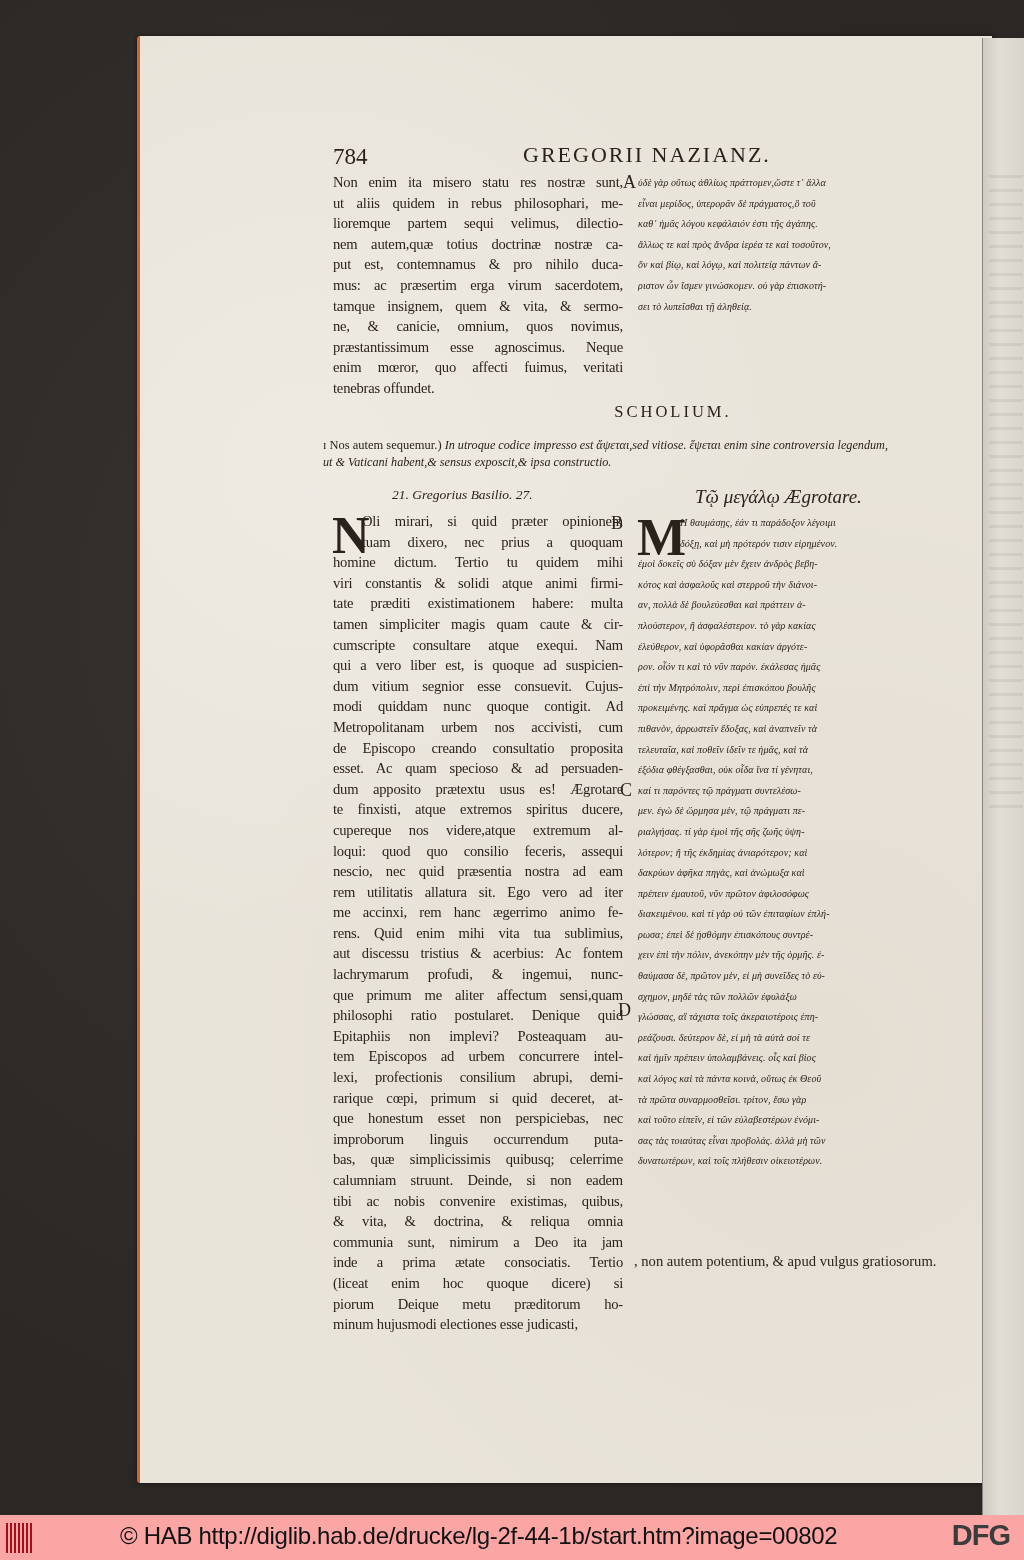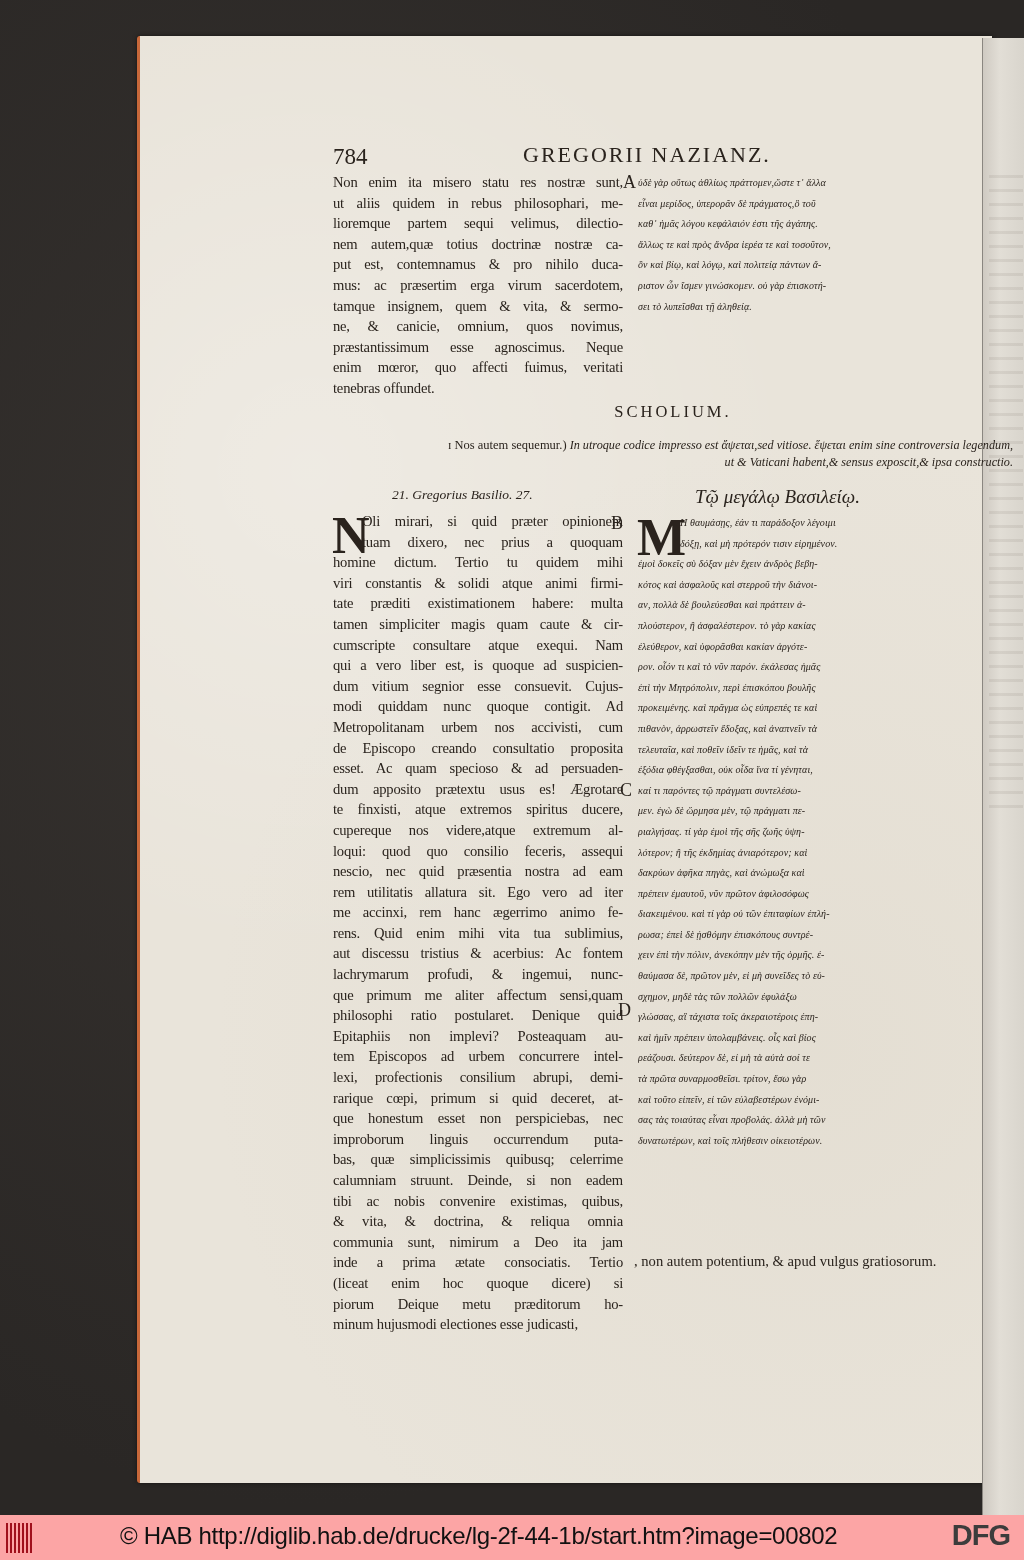--- a/index.html
+++ b/index.html
@@ -62,21 +62,21 @@
 
   .margin-letter {
     position:absolute; font-size:18px; color:#2a231d;
   }
 
   .scholium-title {
     position:absolute; left:293px; top:402px; width:680px; text-align:center;
     font-size:16.5px; letter-spacing:3px;
   }
   .scholium {
-    position:absolute; left:303px; top:437px; width:670px; font-size:12.2px; line-height:17px;text-align:right;
+    position:absolute; left:283px; top:437px; width:670px; font-size:12.2px; line-height:17px;
   }
   .scholium .sc-lemma { font-style:normal; font-size:12.5px; }
   .scholium .sc-note { font-style:italic; }
   .scholium div { white-space:nowrap; }
 
   .letter-head-lat {
     position:absolute; left:352px; top:487px; font-size:13.5px; font-style:italic;
   }
   .letter-head-gr {
     position:absolute; left:655px; top:486px; font-size:19px; font-style:italic;
@@ -150,21 +150,21 @@
   <div class="scholium">
     <div>
       <span>ɪ</span>
       <span class="sc-lemma">Nos autem sequemur.)</span>
       <span class="sc-note">In utroque codice impresso est ἄψεται,sed vitiose. ἕψεται enim sine controversia legendum,</span>
     </div>
     <div class="sc-note">ut &amp; Vaticani habent,&amp; sensus exposcit,&amp; ipsa constructio.</div>
   </div>
 
   <div class="letter-head-lat">21. Gregorius Basilio. 27.</div>
-  <div class="letter-head-gr">Τῷ μεγάλῳ Βασιλείῳ.</div>
+  <div class="letter-head-gr">Τῷ μεγάλῳ Ægrotare.</div>
 
   <span class="dropcap" style="left:292px;top:514px;">N</span>
   <div class="col-lat" style="top:511px; left:293px; width:290px;">
     <div style="padding-left:29px;">Oli mirari, si quid præter opinionem</div>
     <div style="padding-left:29px;">tuam dixero, nec prius a quoquam</div>
     <div>homine dictum. Tertio tu quidem mihi</div>
     <div>viri constantis &amp; solidi atque animi firmi-</div>
     <div>tate præditi existimationem habere: multa</div>
     <div>tamen simpliciter magis quam caute &amp; cir-</div>
     <div>cumscripte consultare atque exequi. Nam</div>
@@ -227,22 +227,23 @@
     <div>ριαλγήσας. τί γὰρ ἐμοὶ τῆς σῆς ζωῆς ὑψη-</div>
     <div>λότερον; ἢ τῆς ἐκδημίας ἀνιαρότερον; καὶ</div>
     <div>δακρύων ἀφῆκα πηγὰς, καὶ ἀνώμωξα καὶ</div>
     <div>πρέπειν ἐμαυτοῦ, νῦν πρῶτον ἀφιλοσόφως</div>
     <div>διακειμένου. καὶ τί γὰρ οὐ τῶν ἐπιταφίων ἐπλή-</div>
     <div>ρωσα; ἐπεὶ δὲ ᾐσθόμην ἐπισκόπους συντρέ-</div>
     <div>χειν ἐπὶ τὴν πόλιν, ἀνεκόπην μὲν τῆς ὁρμῆς. ἐ-</div>
     <div>θαύμασα δὲ, πρῶτον μὲν, εἰ μὴ συνεῖδες τὸ εὐ-</div>
     <div>σχημον, μηδὲ τὰς τῶν πολλῶν ἐφυλάξω</div>
     <div>γλώσσας, αἳ τάχιστα τοῖς ἀκεραιοτέροις ἐπη-</div>
+    <div>ρεάζουσι. δεύτερον δὲ, εἰ μὴ τὰ αὐτὰ σοί τε</div>
     <div>καὶ ἡμῖν πρέπειν ὑπολαμβάνεις. οἷς καὶ βίος</div>
-    <div>ρεάζουσι. δεύτερον δὲ, εἰ μὴ τὰ αὐτὰ σοί τε</div>
+    <div>καὶ λόγος καὶ τὰ πάντα κοινὰ, οὕτως ἐκ Θεοῦ</div>
     <div>τὰ πρῶτα συναρμοσθεῖσι. τρίτον, ἔσω γὰρ</div>
     <div>καὶ τοῦτο εἰπεῖν, εἰ τῶν εὐλαβεστέρων ἐνόμι-</div>
     <div>σας τὰς τοιαύτας εἶναι προβολάς. ἀλλὰ μὴ τῶν</div>
     <div>δυνατωτέρων, καὶ τοῖς πλήθεσιν οἰκειοτέρων.</div>
   </div>
   <div style="position:absolute;left:594px;top:1253px;font-size:14.6px;white-space:nowrap;text-align:center;">, non autem potentium, &amp; apud vulgus gratiosorum.</div>
 
 </div>
 
 <div class="footer">

